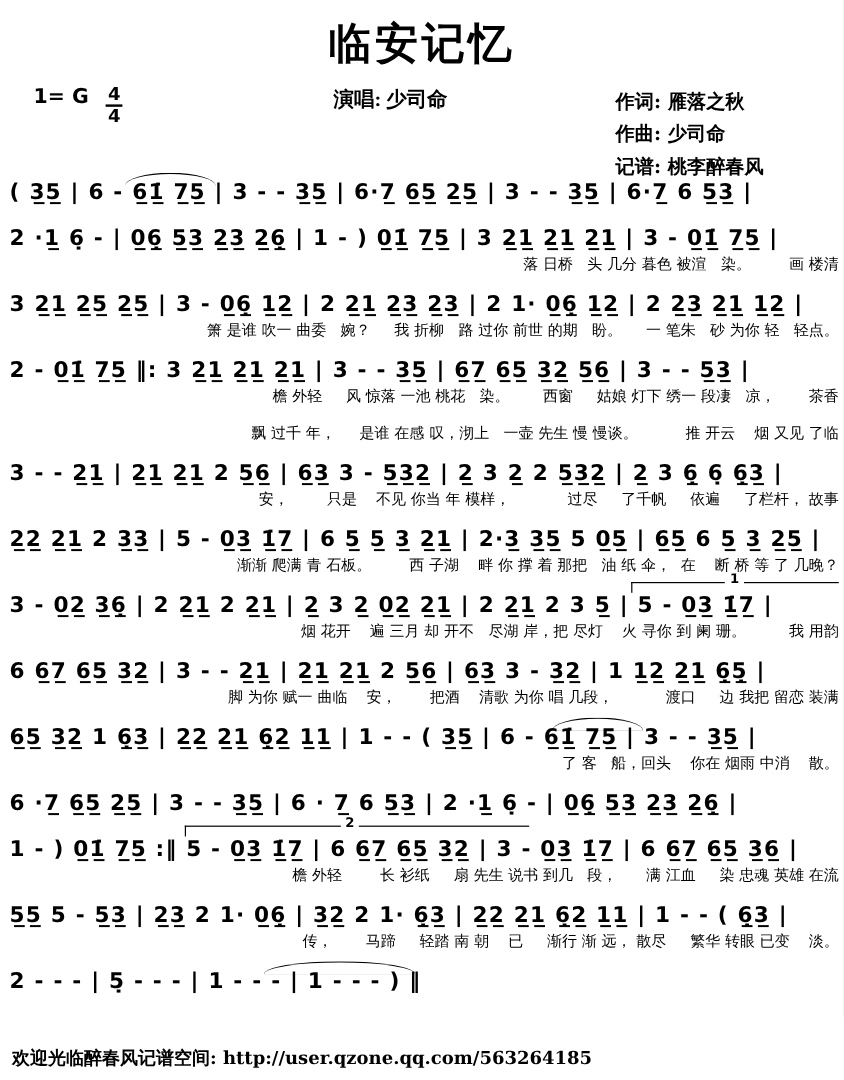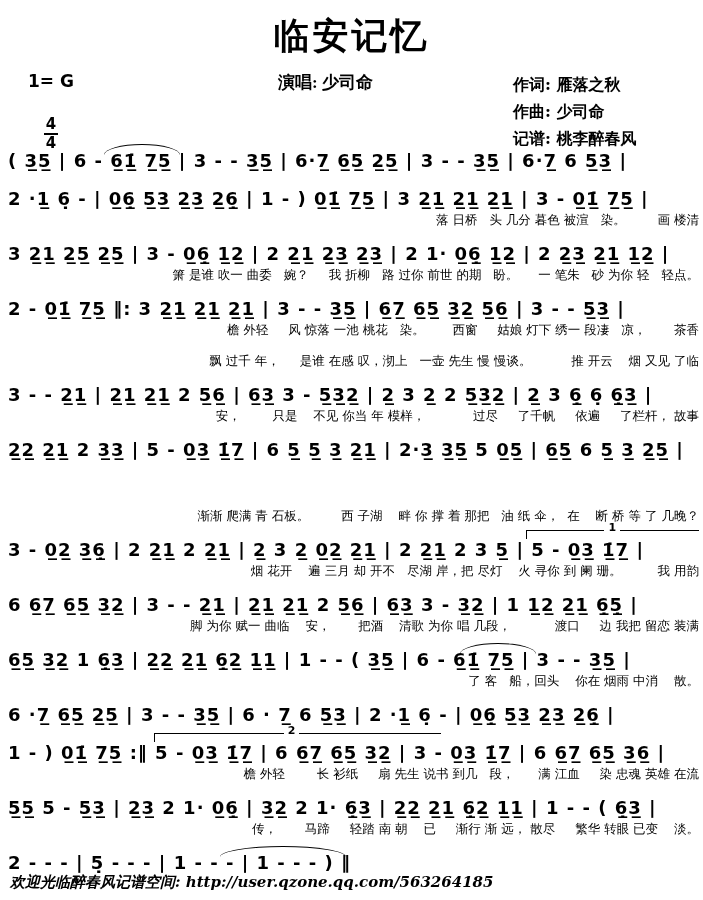--- a/index.html
+++ b/index.html
@@ -18,21 +18,21 @@
     font-size:36px;
     font-weight:900;
     letter-spacing:3px;
     padding-top:12px;
     font-family:"DejaVu Sans",sans-serif;
   }
   .info-row{position:relative;height:78px;margin-top:4px;}
   .keytime{
     position:absolute;left:28px;top:6px;
     font-weight:bold;font-size:17px;
-    display:flex;align-items:center;gap:26px;flex-direction:column;
+    display:flex;align-items:flex-start;gap:14px;
   }
   .timesig{display:inline-flex;flex-direction:column;align-items:center;line-height:1;font-size:15px;font-weight:bold;}
   .timesig .top{border-bottom:2px solid #000;padding:0 2px 1px 2px;}
   .timesig .bot{padding-top:1px;}
   .performer{
     position:absolute;left:278px;top:6px;
     font-size:17px;font-weight:bold;
     font-family:Liberation Serif, serif;
   }
   .credits{
@@ -57,21 +57,21 @@
     white-space:pre;
     font-family:"DejaVu Sans",sans-serif;
     text-align:right;
   }
   
   .s2  .lyrics{padding-left:185px;}
   .s3  .lyrics{padding-left:2px;}
   .s4  .lyrics{padding-left:58px;}
   .s5  .lyrics{padding-left:2px;}
   .s6  .lyrics{padding-left:2px;}
-  .s7  .lyrics{padding-left:2px;margin-top:45px;}
+  .s7  .lyrics{padding-left:2px;}
   .s8  .lyrics{padding-left:58px;}
   .s9  .lyrics{padding-left:2px;}
   .s10 .lyrics{padding-left:2px;}
   .s12 .lyrics{padding-left:80px;}
   .s13 .lyrics{padding-left:28px;}
   
   .volta{
     position:absolute;top:-8px;height:8px;
     border-top:1.5px solid #000;border-left:1.5px solid #000;
   }
@@ -87,21 +87,21 @@
     position:absolute;top:-5px;height:10px;
     border-top:1.5px solid #000;
     border-radius:50% 50% 0 0 / 100% 100% 0 0;
   }
   .arc-s1{left:96px;width:76px;}
   .arc-s10{left:452px;width:76px;}
   .arc-s14{left:212px;width:126px;}
   
   .footer{
     position:absolute;left:10px;bottom:8px;
-    font-size:15px;font-style:italic;font-weight:bold;
+    font-size:15px;font-weight:bold;
     font-family:"DejaVu Serif",serif;
   }
 </style>
 </head>
 <body>
 
 <div class="page">
 
   <div class="title">临安记忆</div>
 

